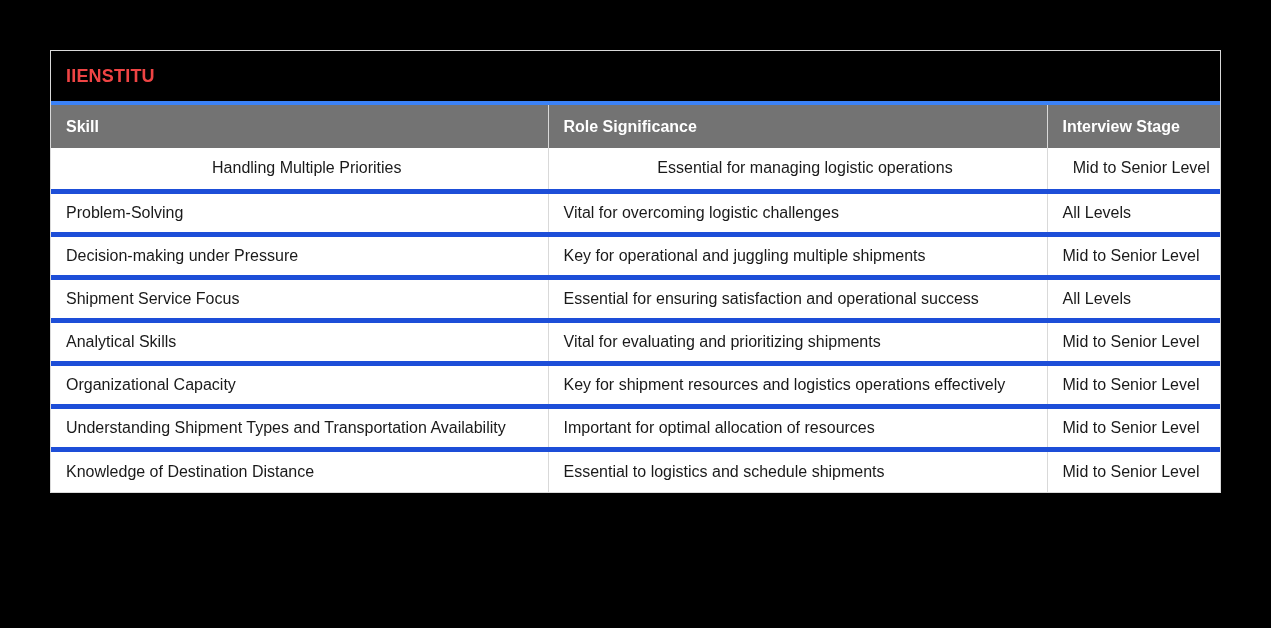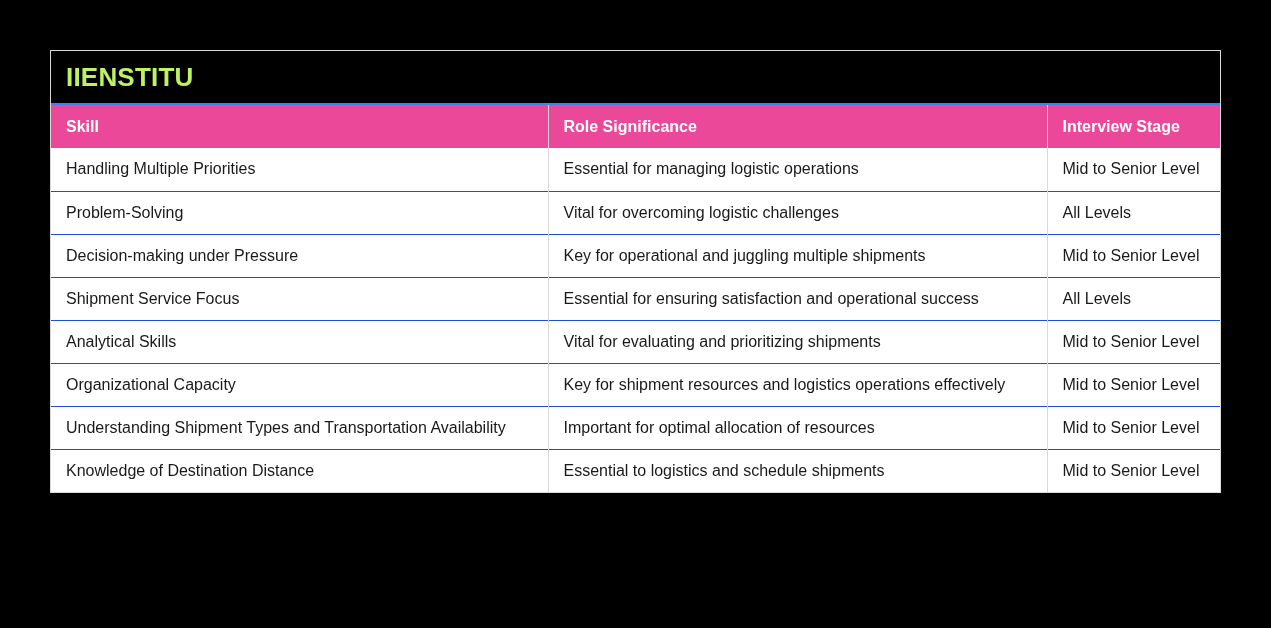--- a/index.html
+++ b/index.html
@@ -5,41 +5,41 @@
   html, body { margin: 0; padding: 0; }
   body {
     width: 1271px; height: 628px; background: #000000; position: relative; overflow: hidden;
     font-family: "Liberation Sans", "DejaVu Sans", sans-serif;
   }
   .table-wrap {
     position: absolute; left: 50px; top: 50px; width: 1171px;
     border: 1px solid #d9d9d9; box-sizing: border-box;
   }
   .title-bar {
-    height: 54px; background: #000; color: #bef264; border-bottom: 2px solid #3b82f6;
+    height: 54px; background: #000; color: #ef4444; border-bottom: 4px solid #3b82f6;
     box-sizing: border-box; display: flex; align-items: center; padding-left: 15px;
-    font-weight: bold; font-size: 26px; letter-spacing: 0.2px;
+    font-weight: bold; font-size: 18px; letter-spacing: 0.2px;
   }
   table { border-collapse: collapse; width: 100%; table-layout: fixed; }
   col.c1 { width: 497px; }
   col.c2 { width: 499px; }
   col.c3 { width: auto; }
   th {
-    background: #ec4899; color: #fff; font-weight: bold; font-size: 16px; text-align: left;
+    background: #737373; color: #fff; font-weight: bold; font-size: 16px; text-align: left;
     height: 43px; padding: 0 0 0 15px; box-sizing: border-box;
     border-left: 1px solid #d9d9d9;
   }
   th:first-child { border-left: none; }
   td {
     background: #fff; color: #1a1a1a; font-size: 16px; height: 43px;
     padding: 0 0 0 15px; box-sizing: border-box; white-space: nowrap;
-    border-left: 1px solid #d9d9d9; border-top: 1px solid #1d4ed8;
+    border-left: 1px solid #d9d9d9; border-top: 5px solid #1d4ed8;
   }
   td:first-child { border-left: none; }
-  tbody tr:first-child td { border-top: none; }
+  tbody tr:first-child td { border-top: none; text-align: center; }
 </style>
 </head>
 <body>
 
 <div class="table-wrap">
   <div class="title-bar">IIENSTITU</div>
   <table>
     <colgroup>
         <col class="c1">
         <col class="c2">

